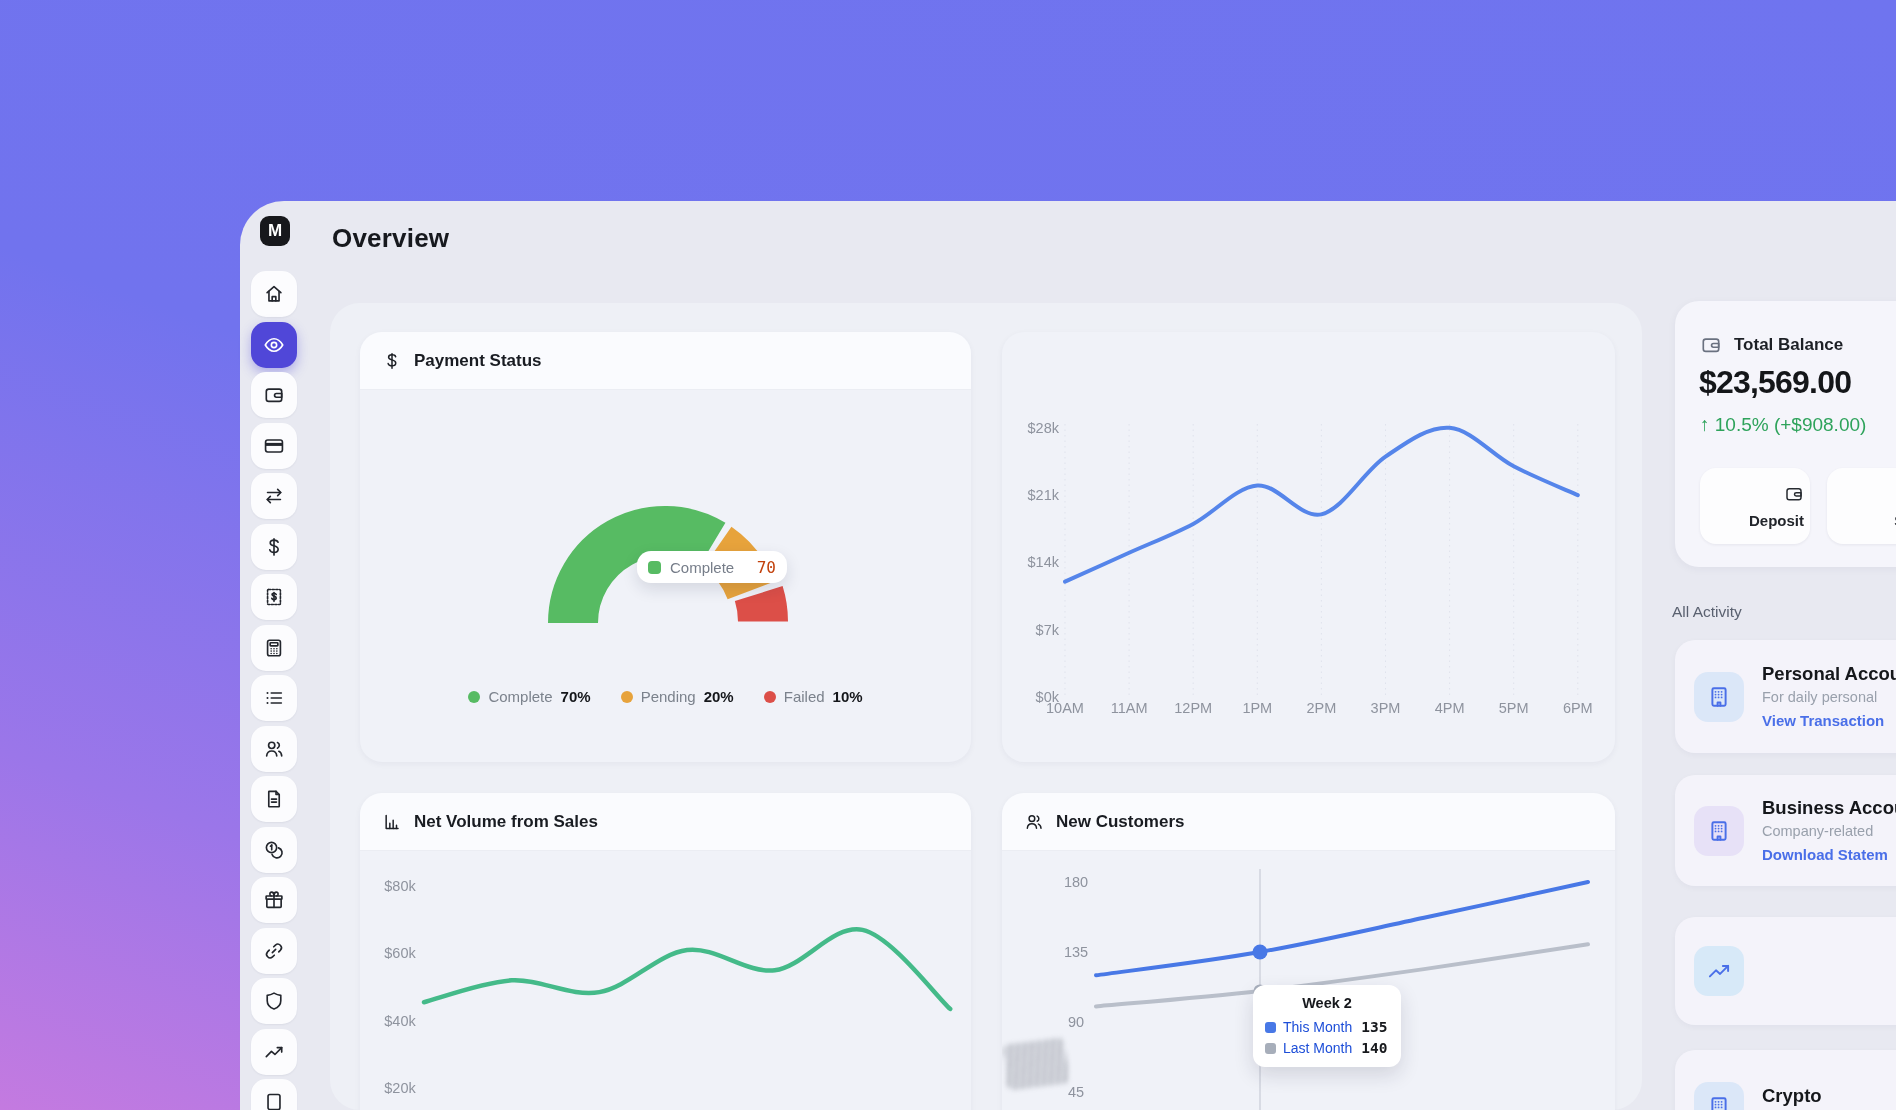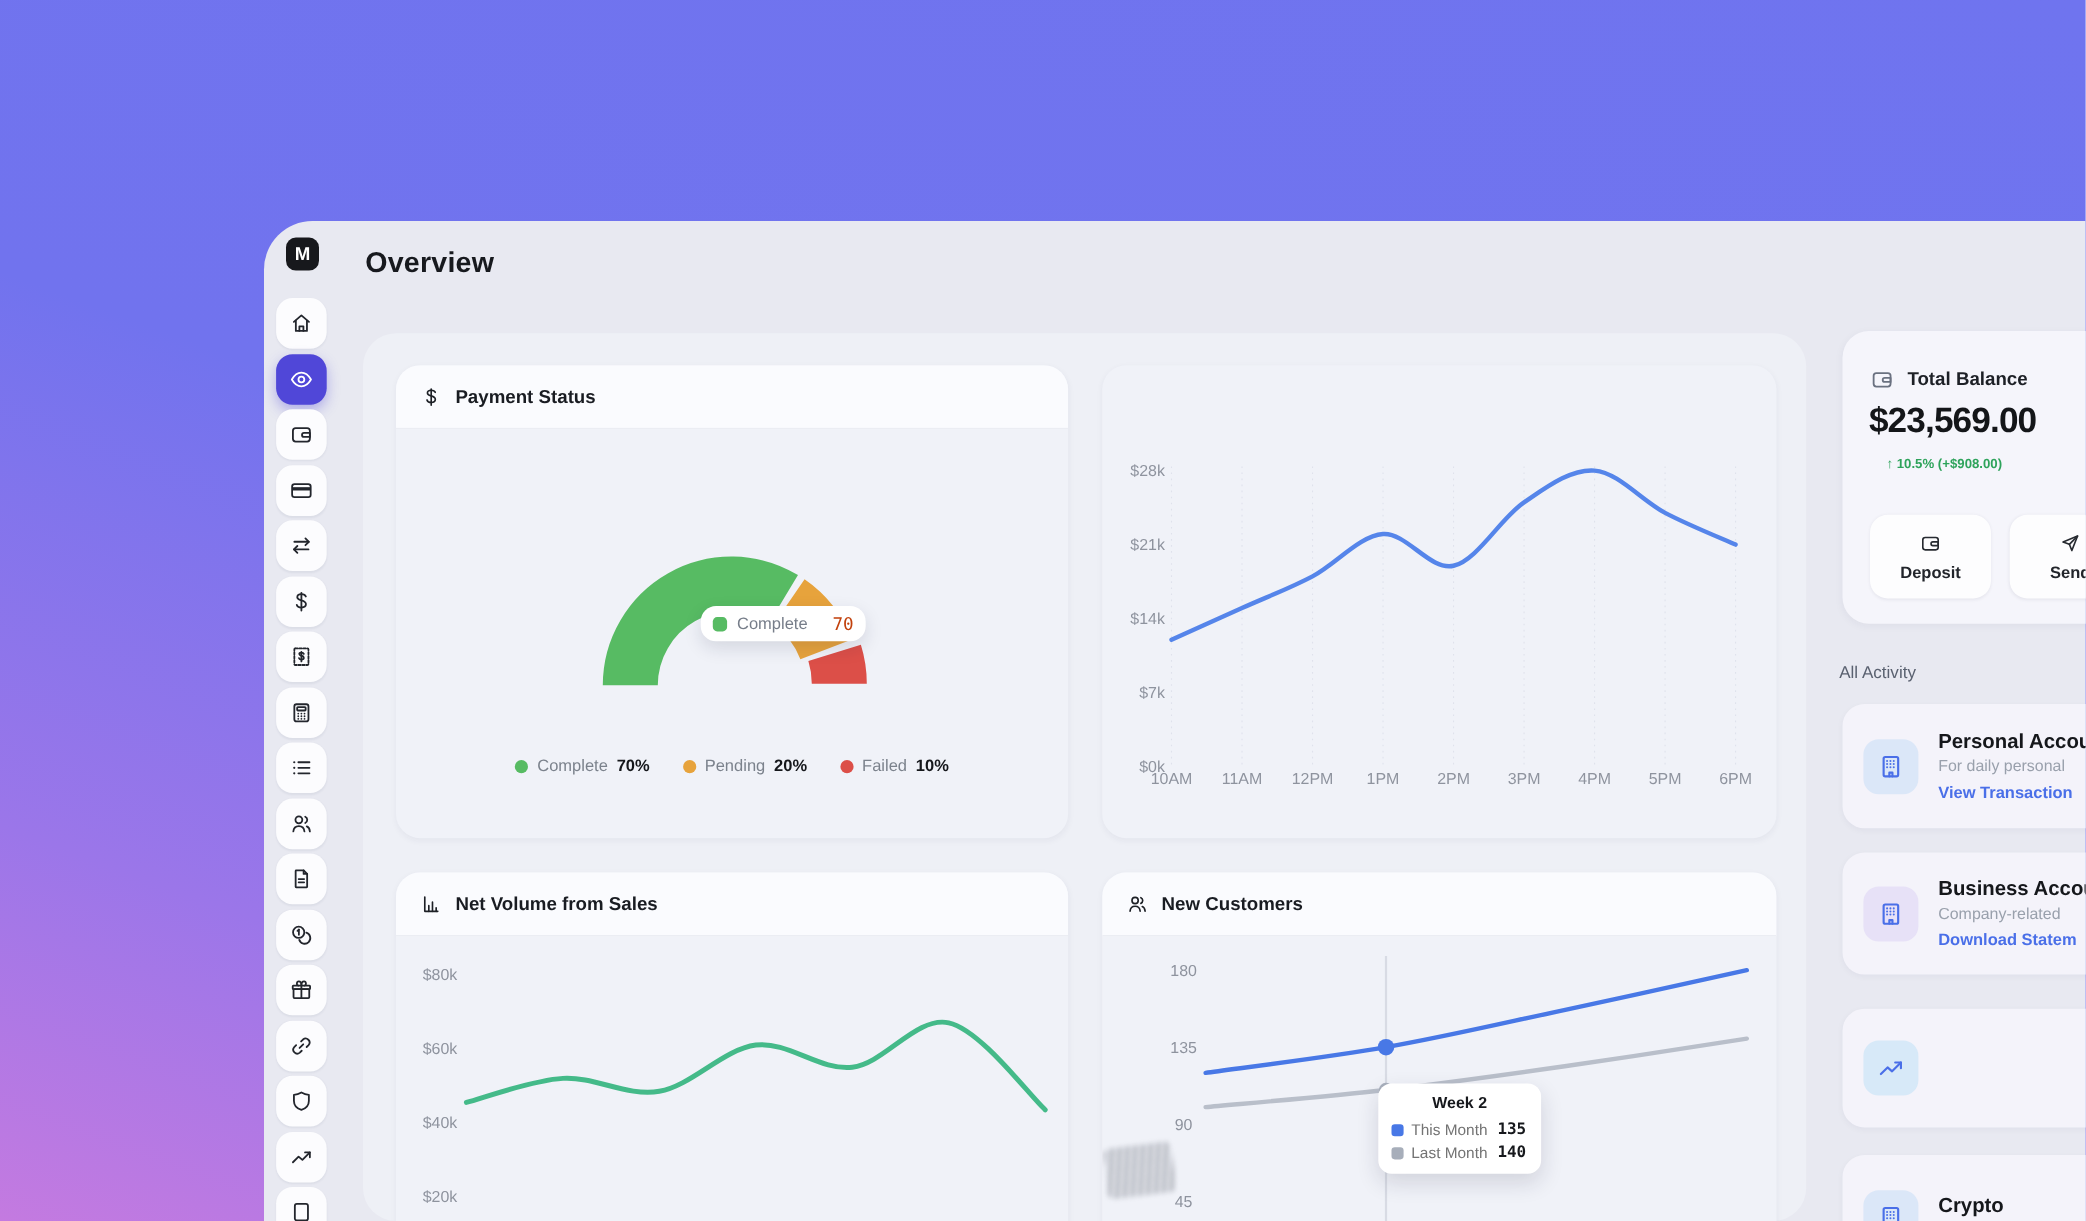--- a/index.html
+++ b/index.html
@@ -70,41 +70,41 @@
   .leg-label{font-size:15px;color:#7b828c;}
   .leg-value{font-size:15px;font-weight:700;color:#15171b;}
   
   .nc-tip{
     position:absolute;left:251px;top:192px;width:148px;border-radius:12px;background:#fff;
     box-shadow:0 8px 20px rgba(25,30,60,.14);padding:10px 12px 11px;box-sizing:border-box;z-index:3;
   }
   .nc-tip .tt{font-size:14.5px;font-weight:700;color:#16181c;margin-bottom:8px;}
   .nc-row{display:flex;align-items:center;gap:7px;margin-top:5px;}
   .nc-row .sq{width:11px;height:11px;border-radius:3px;}
-  .nc-row .lb{font-size:14px;color:#737373;}
+  .nc-row .lb{font-size:14px;color:#1d4ed8;}
   .nc-row .vl{font-size:14.5px;font-weight:700;color:#16181c;font-family:"DejaVu Sans Mono",monospace;margin-left:2px;}
   .smudge{
     position:absolute;left:3px;top:248px;width:62px;height:46px;border-radius:6px;opacity:.55;
     background:repeating-linear-gradient(100deg,rgba(55,60,72,.65) 0 3px,rgba(130,135,148,.22) 3px 7px);
     filter:blur(2.5px);transform:rotate(-7deg);z-index:2;
   }
   
   .balance-card{
     position:absolute;left:1435px;top:100px;width:270px;height:266px;border-radius:24px;
     background:#f5f5fb;box-shadow:0 2px 8px rgba(30,35,70,.05);
   }
   .bal-row{position:absolute;left:25px;top:33px;display:flex;align-items:center;gap:12px;}
   .bal-row .ic{width:22px;height:22px;color:#6a7180;}
   .bal-label{font-size:17px;font-weight:600;color:#1d2026;}
   .bal-amount{position:absolute;left:24px;top:63px;font-size:32px;font-weight:800;color:#141619;letter-spacing:-.8px;white-space:nowrap;}
-  .bal-change{position:absolute;left:40px;top:113px;font-size:12px;font-weight:700;white-space:nowrap;}
+  .bal-change{position:absolute;left:25px;top:113px;font-size:19px;font-weight:400;white-space:nowrap;}
   .bal-actions{position:absolute;left:25px;top:167px;display:flex;gap:17px;}
   .action-btn{
     width:110px;height:76px;border-radius:16px;background:#fdfdfe;border:none;cursor:pointer;
-    display:flex;flex-direction:column;align-items:center;justify-content:center;gap:8px;
+    display:flex;flex-direction:column;align-items:flex-end;justify-content:center;gap:8px;
     box-shadow:0 1px 3px rgba(25,30,60,.07);font-family:inherit;
   }
   .action-btn .ic{width:20px;height:20px;color:#272b31;}
   .action-btn .al{font-size:15px;font-weight:600;color:#22252b;}
   .activity-heading{position:absolute;left:1432px;top:402px;font-size:15.5px;font-weight:500;color:#5a6170;}
   .activity-card{
     position:absolute;left:1435px;width:250px;border-radius:20px;background:#f4f3fa;
     box-shadow:0 2px 6px rgba(30,35,70,.04);cursor:pointer;
   }
   .act-icon{

